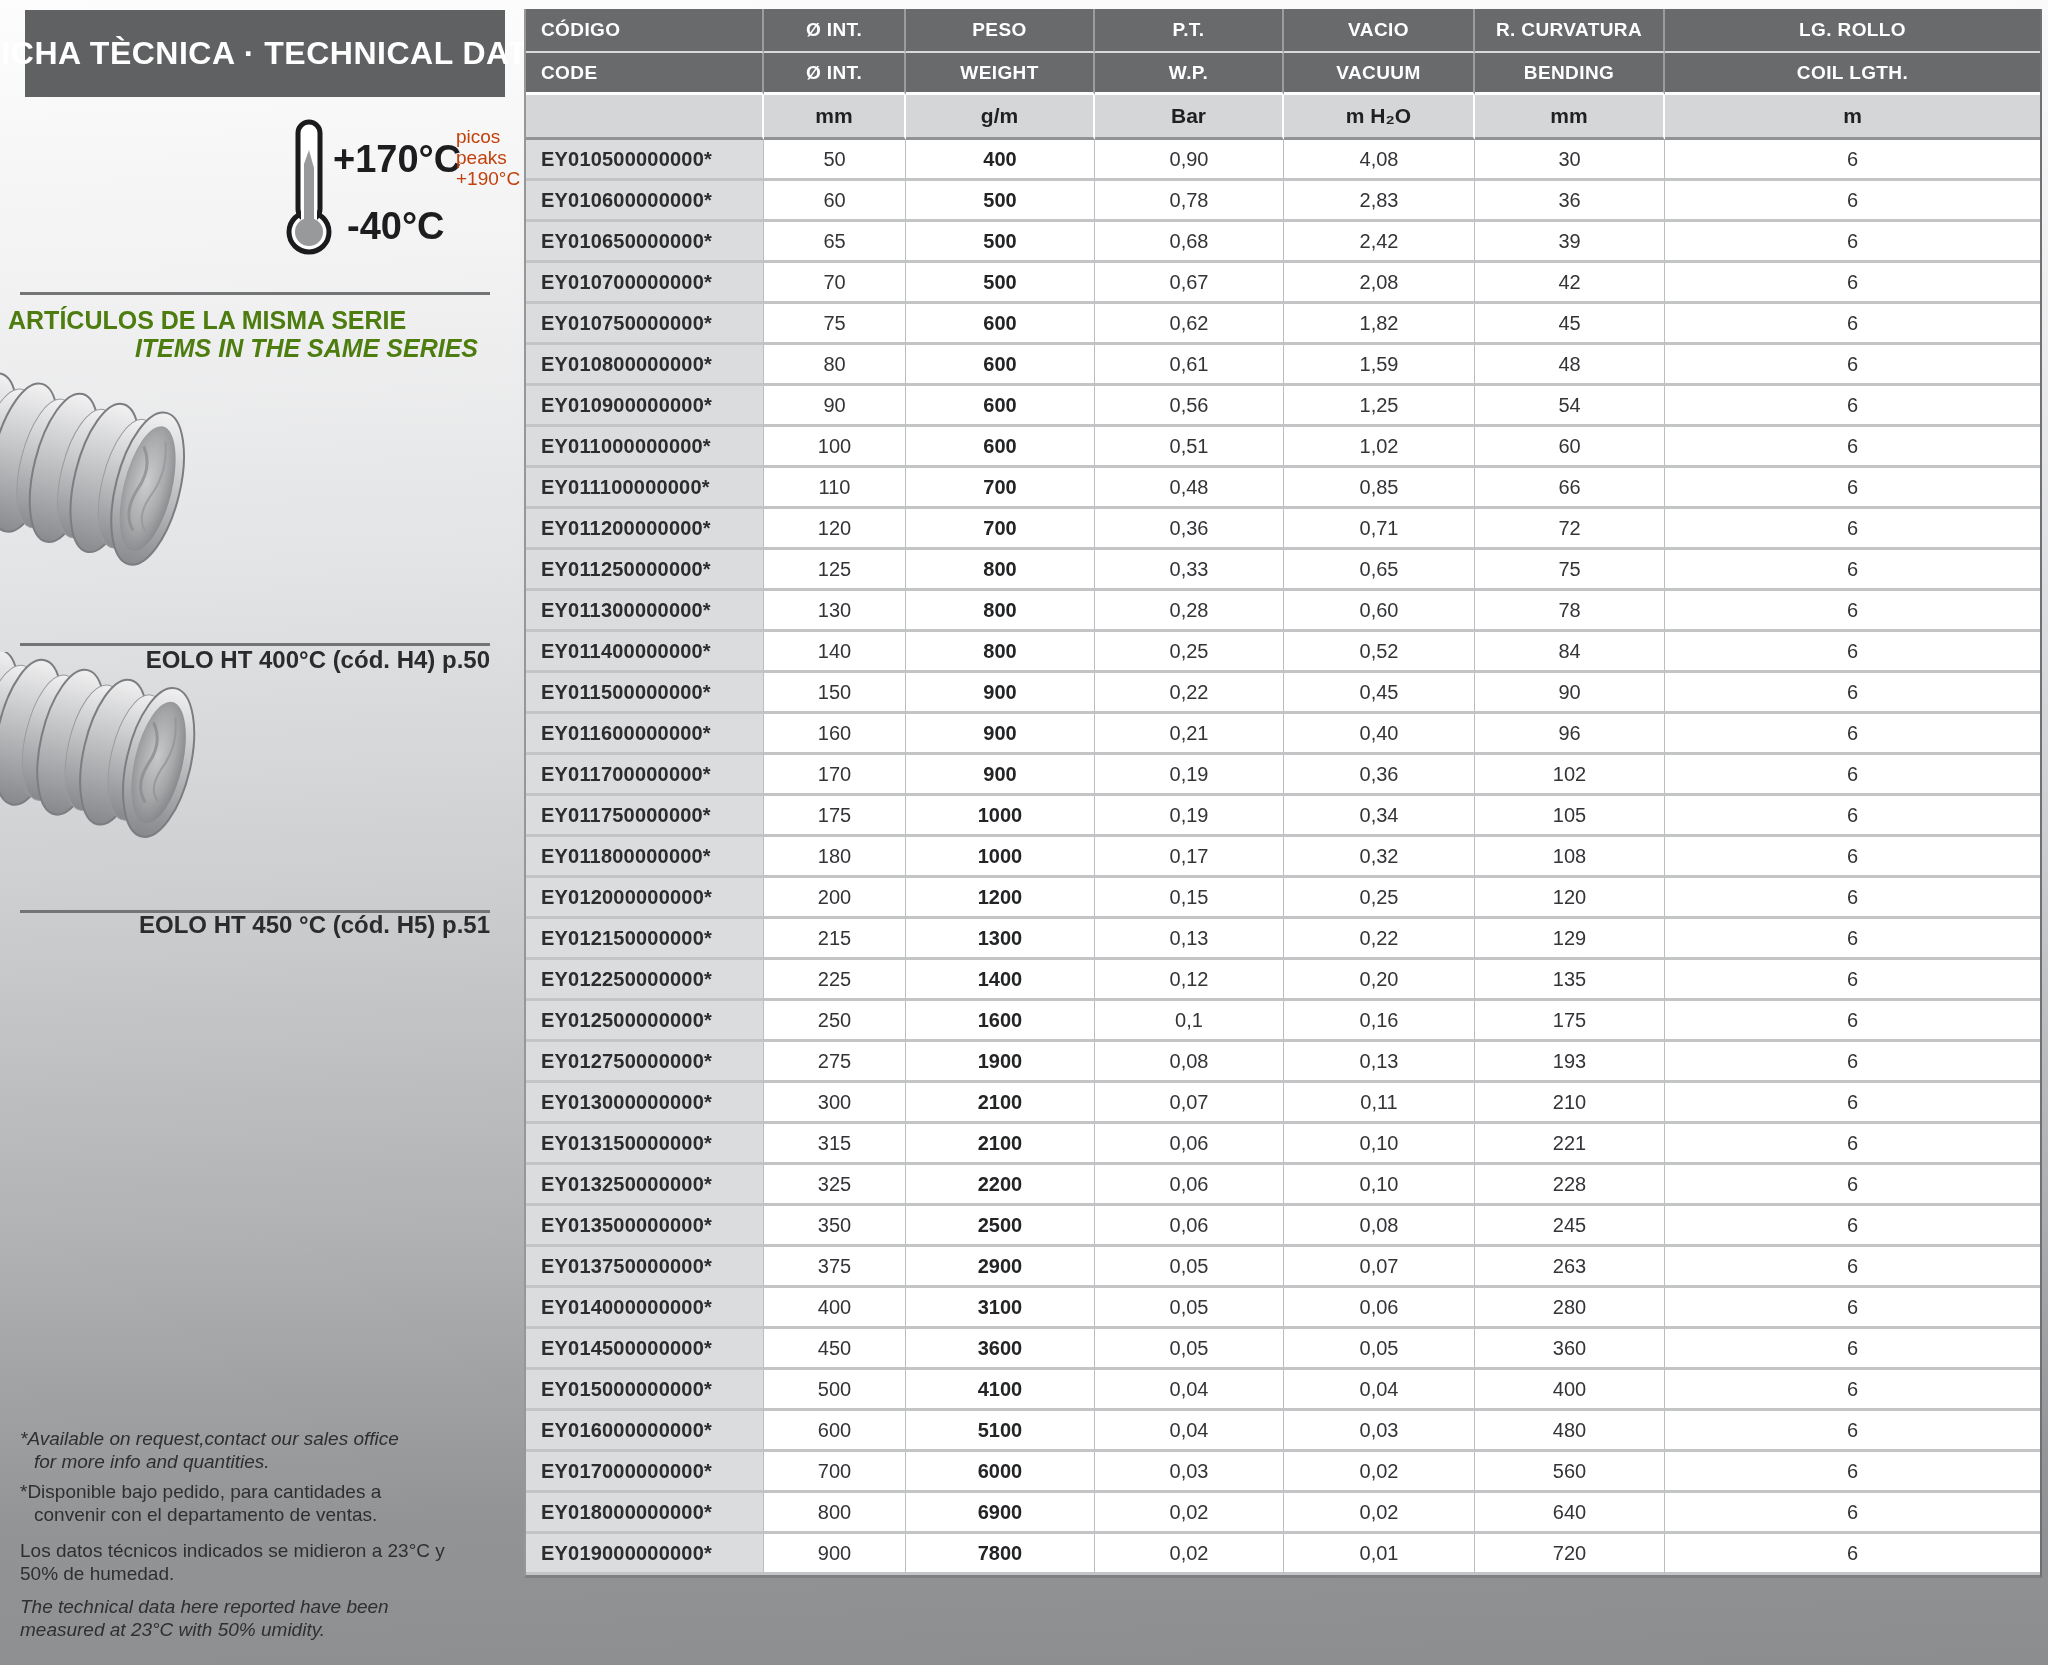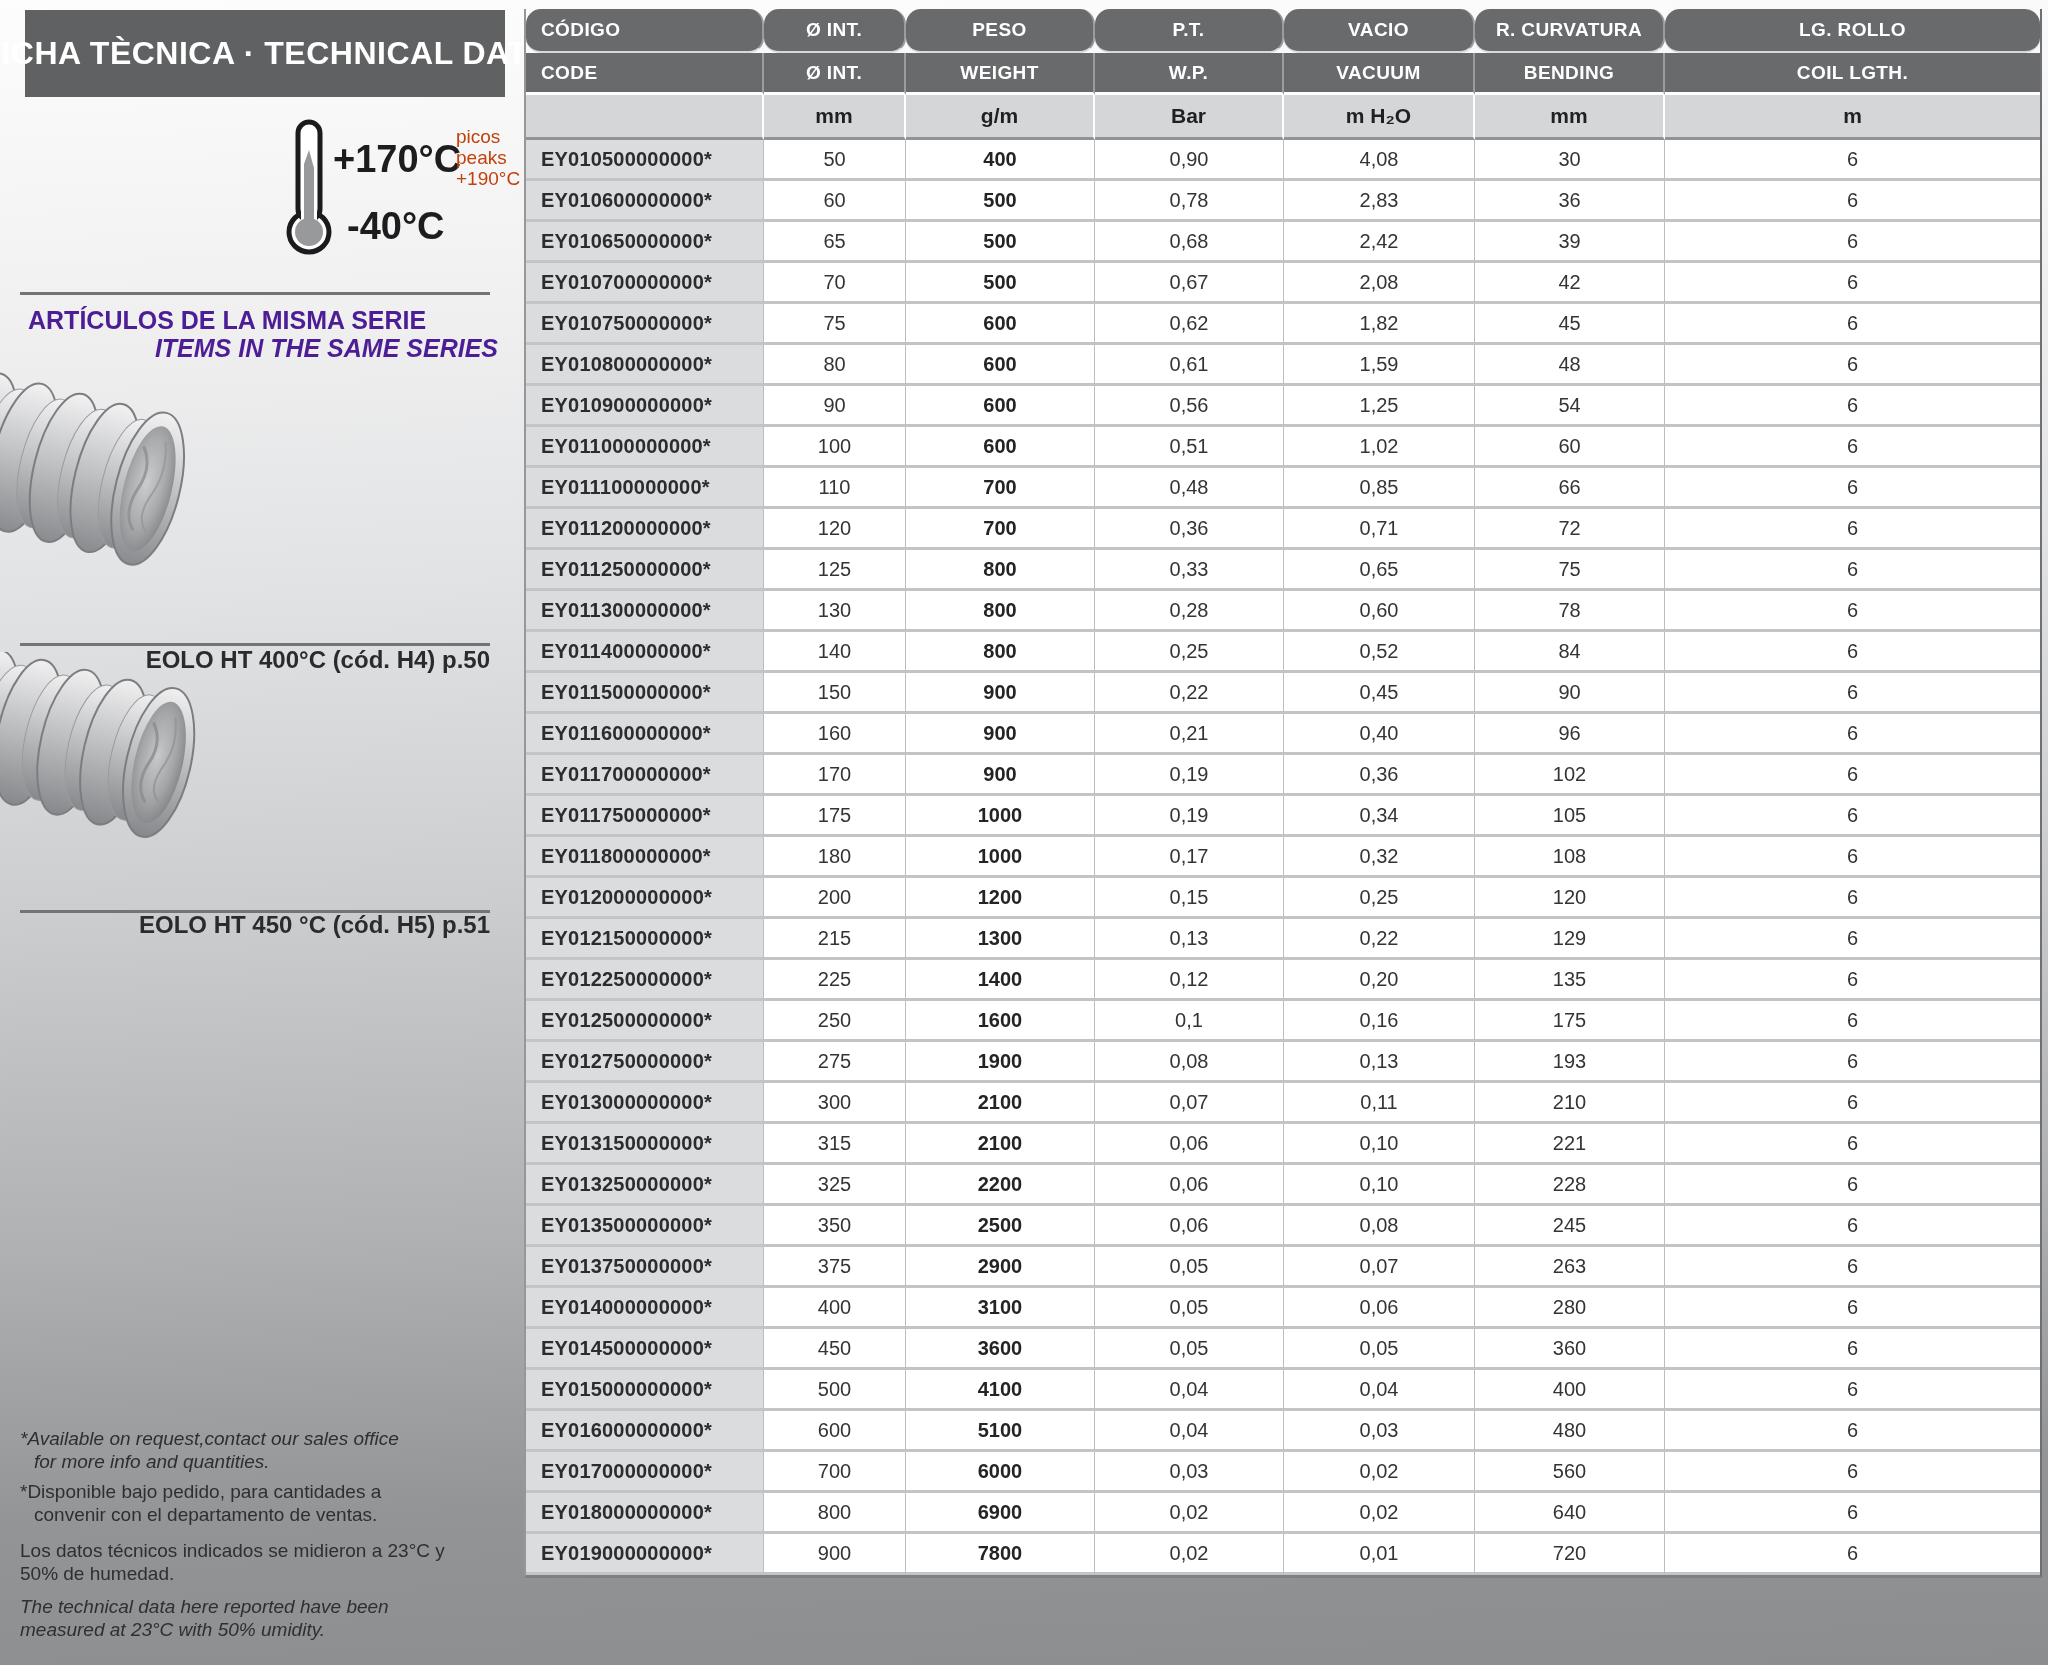--- a/index.html
+++ b/index.html
@@ -12,40 +12,40 @@
   
   .title-box{left:25px;top:10px;width:480px;height:87px;background:#606163;
     display:flex;align-items:center;justify-content:center;}
   .title-box span{color:#fff;font-weight:bold;font-size:32px;letter-spacing:.5px;white-space:nowrap;}
   .t-max{left:333px;top:138px;font-size:38px;font-weight:bold;color:#1d1d1f;}
   .t-min{left:347px;top:205px;font-size:38px;font-weight:bold;color:#1d1d1f;}
   .t-peaks{left:456px;top:126px;font-size:19px;font-weight:normal;color:#c2410c;line-height:21px;}
   .thermo{left:283px;top:118px;}
   .divider{left:20px;width:470px;height:3px;background:#737476;}
   .d1{top:292px}.d2{top:643px}.d3{top:910px}
-  .ser-h{left:28px;top:306px;width:470px;font-size:25px;font-weight:bold;color:#4c1d95;line-height:28px;}
+  .ser-h{left:8px;top:306px;width:470px;font-size:25px;font-weight:bold;color:#4d7c0f;line-height:28px;}
   .ser-h .en{font-style:italic;text-align:right;}
   .hose1{left:0px;top:372px;}
   .hose2{left:0px;top:652px;}
   .cap{left:20px;width:470px;text-align:right;font-size:24px;font-weight:bold;color:#2a2b2d;white-space:nowrap;margin-top:42px;}
   .cap1{top:604px}.cap2{top:869px}
   .fnotes{left:20px;top:1428px;width:480px;color:#2e2f31;}
   .fn{margin:0 0 8px 0;font-size:19px;line-height:22.5px;white-space:pre-line;}
   .fn.it{font-style:italic;}
   .fn.hang{padding-left:14px;text-indent:-14px;}
   .fn:nth-child(3){margin-top:14px;}
   .fn:nth-child(4){margin-top:11px;}
   
   .table-area{left:524px;top:9px;}
   table.dtable{border-collapse:separate;border-spacing:0;table-layout:fixed;width:1514px;
     border-left:2px solid #96979a;border-right:2px solid #6f7073;border-bottom:3px solid #7f8083;}
   .dtable th,.dtable td{padding:0;vertical-align:middle;overflow:hidden;}
   tr.h1 th,tr.h2 th{background:#696a6c;color:#fff;font-size:19px;font-weight:bold;text-align:center;
     border-right:2px solid #9b9c9e;letter-spacing:.4px;}
-  tr.h1 th{height:42px;border-bottom:2px solid #d8d9db;border-radius:15px;}
+  tr.h1 th{height:42px;border-bottom:2px solid #d8d9db;}
   tr.h2 th{height:39px;border-bottom:3px solid #fff;}
   tr.h1 th.first,tr.h2 th.first{text-align:left;padding-left:15px;}
   tr.h1 th:last-child,tr.h2 th:last-child{border-right:none;}
   tr.units th{background:#d5d6d8;color:#1f2022;font-size:21px;font-weight:bold;height:42px;text-align:center;
     border-right:2px solid #fff;border-bottom:3px solid #929395;margin-top:48px;}
   tr.units th:last-child{border-right:none;}
   tbody td{background:#fff;height:38px;font-size:20px;color:#333437;text-align:center;
     border-right:1px solid #bcbdbf;border-bottom:3px solid #c3c4c6;}
   tbody td:last-child{border-right:none;}
   tbody td.code{background:#dbdcde;font-weight:bold;text-align:left;padding-left:15px;color:#2b2c2e;letter-spacing:.2px;}

